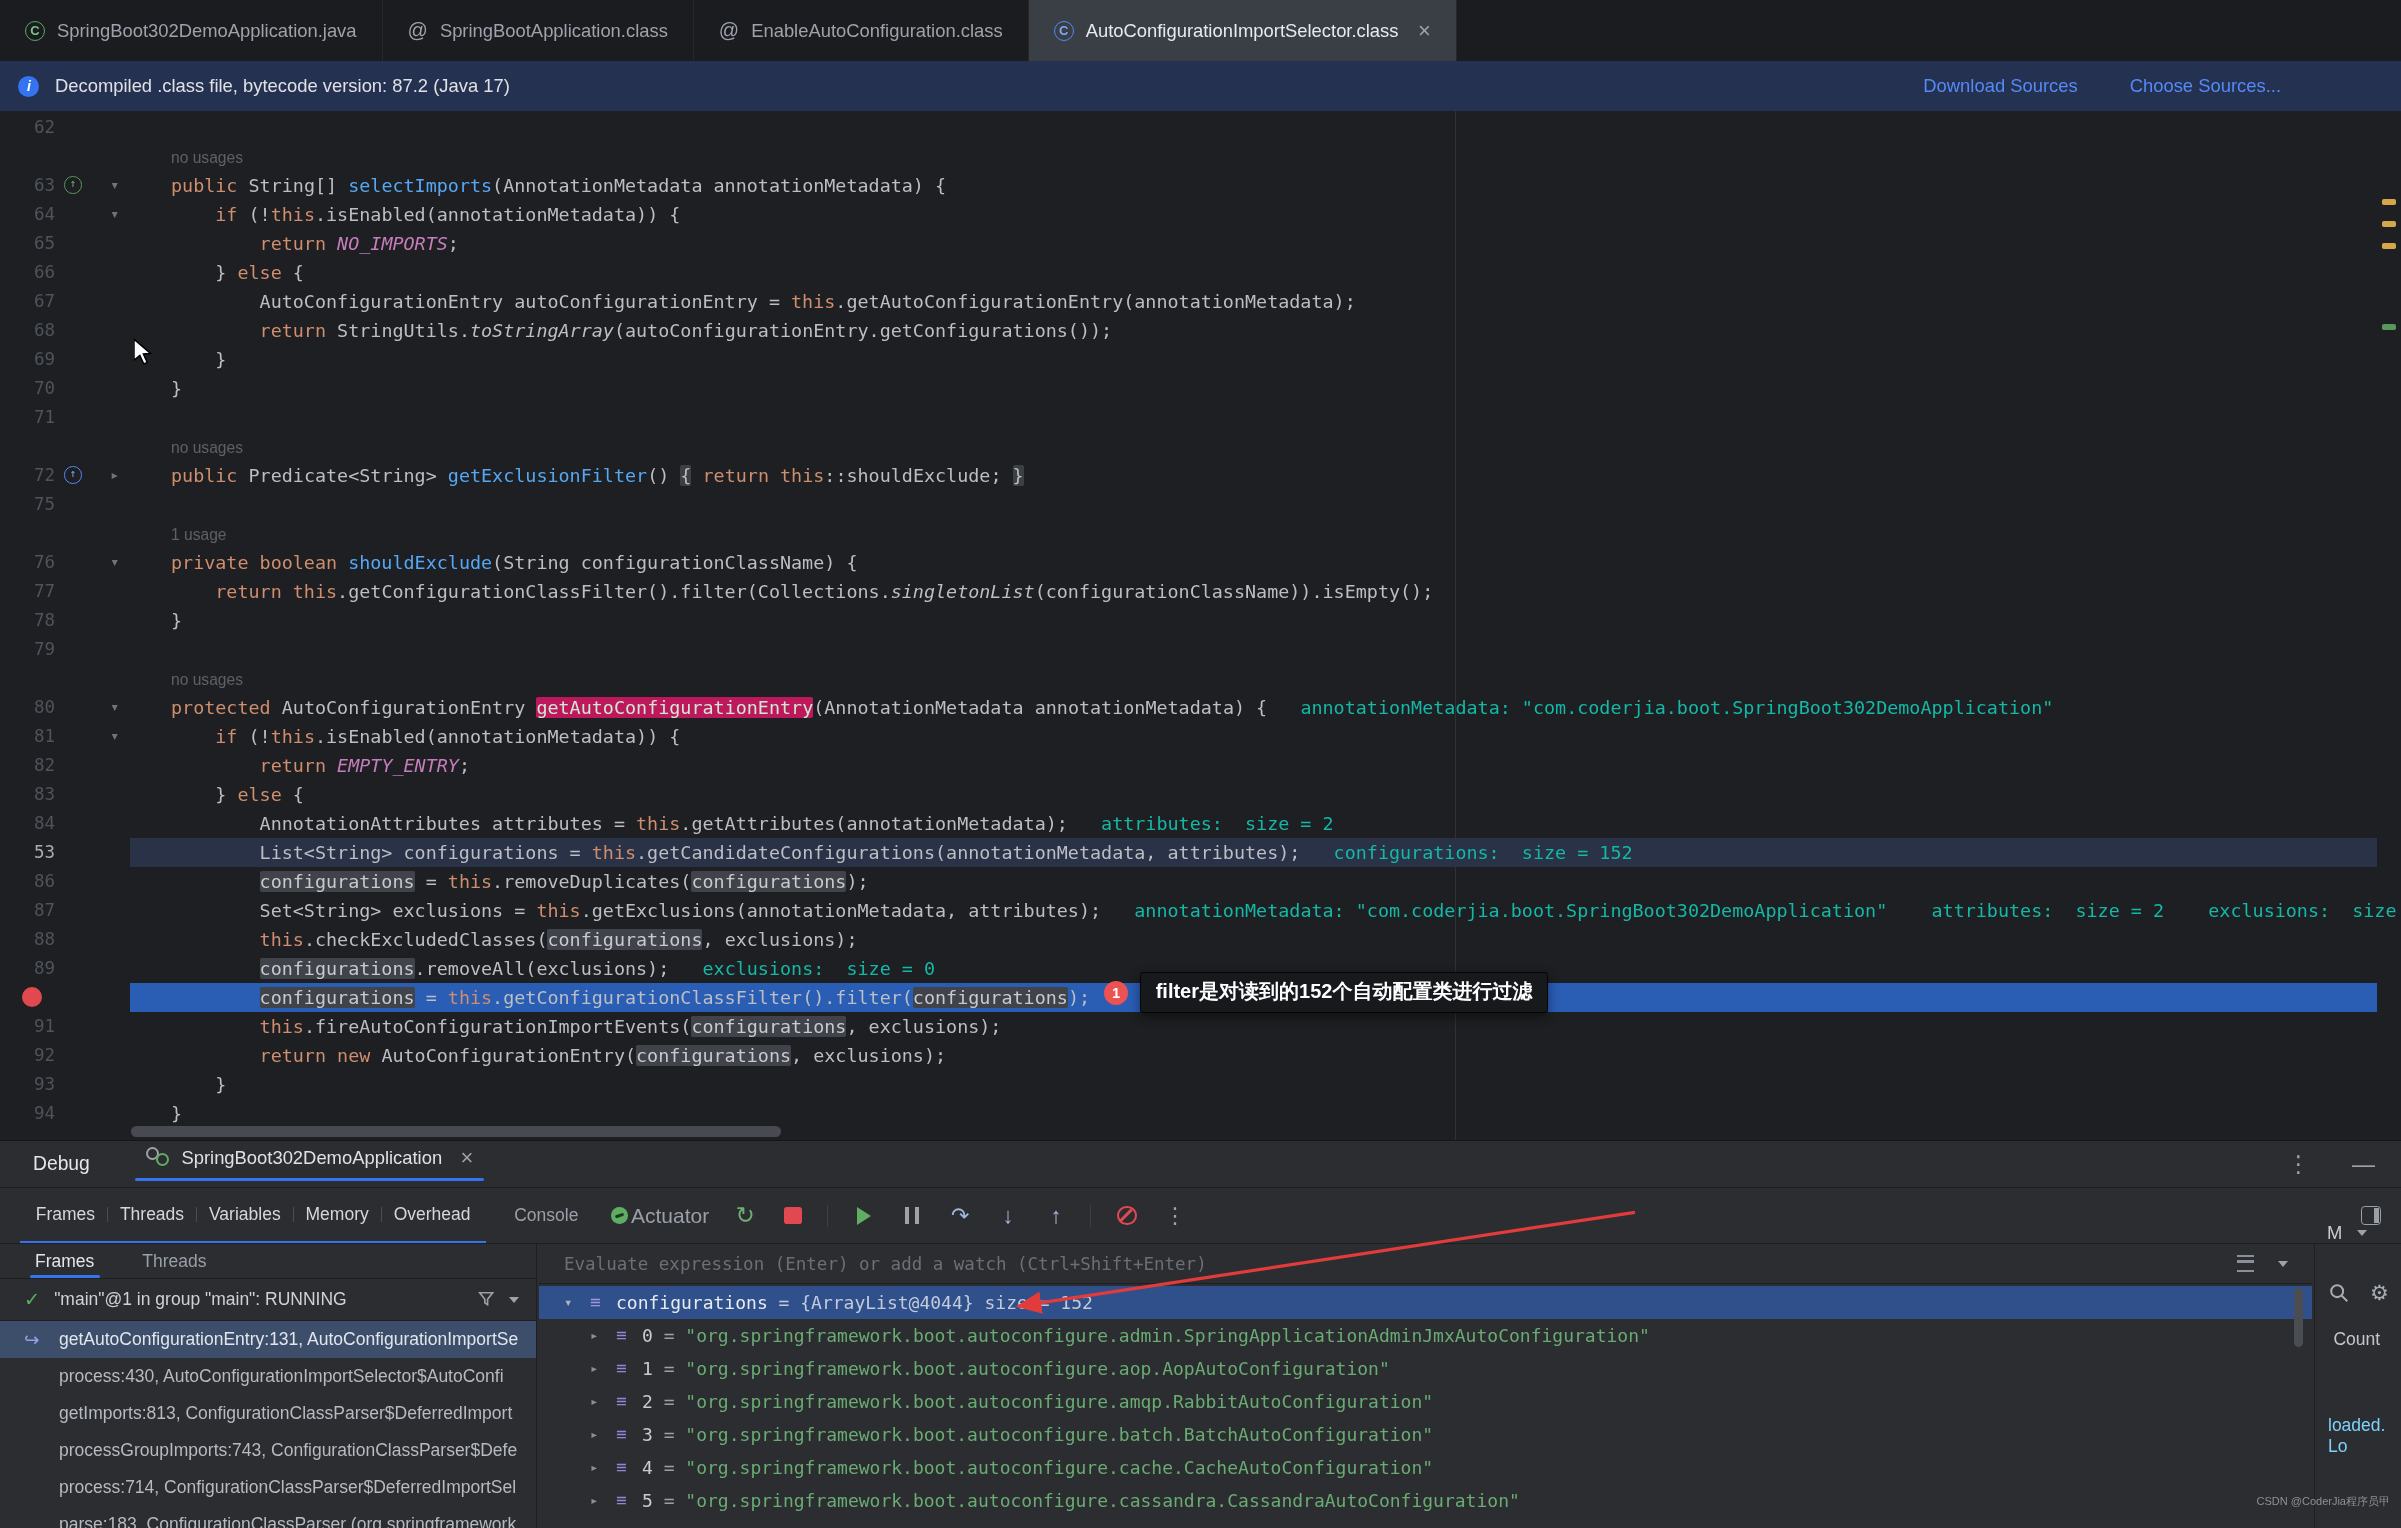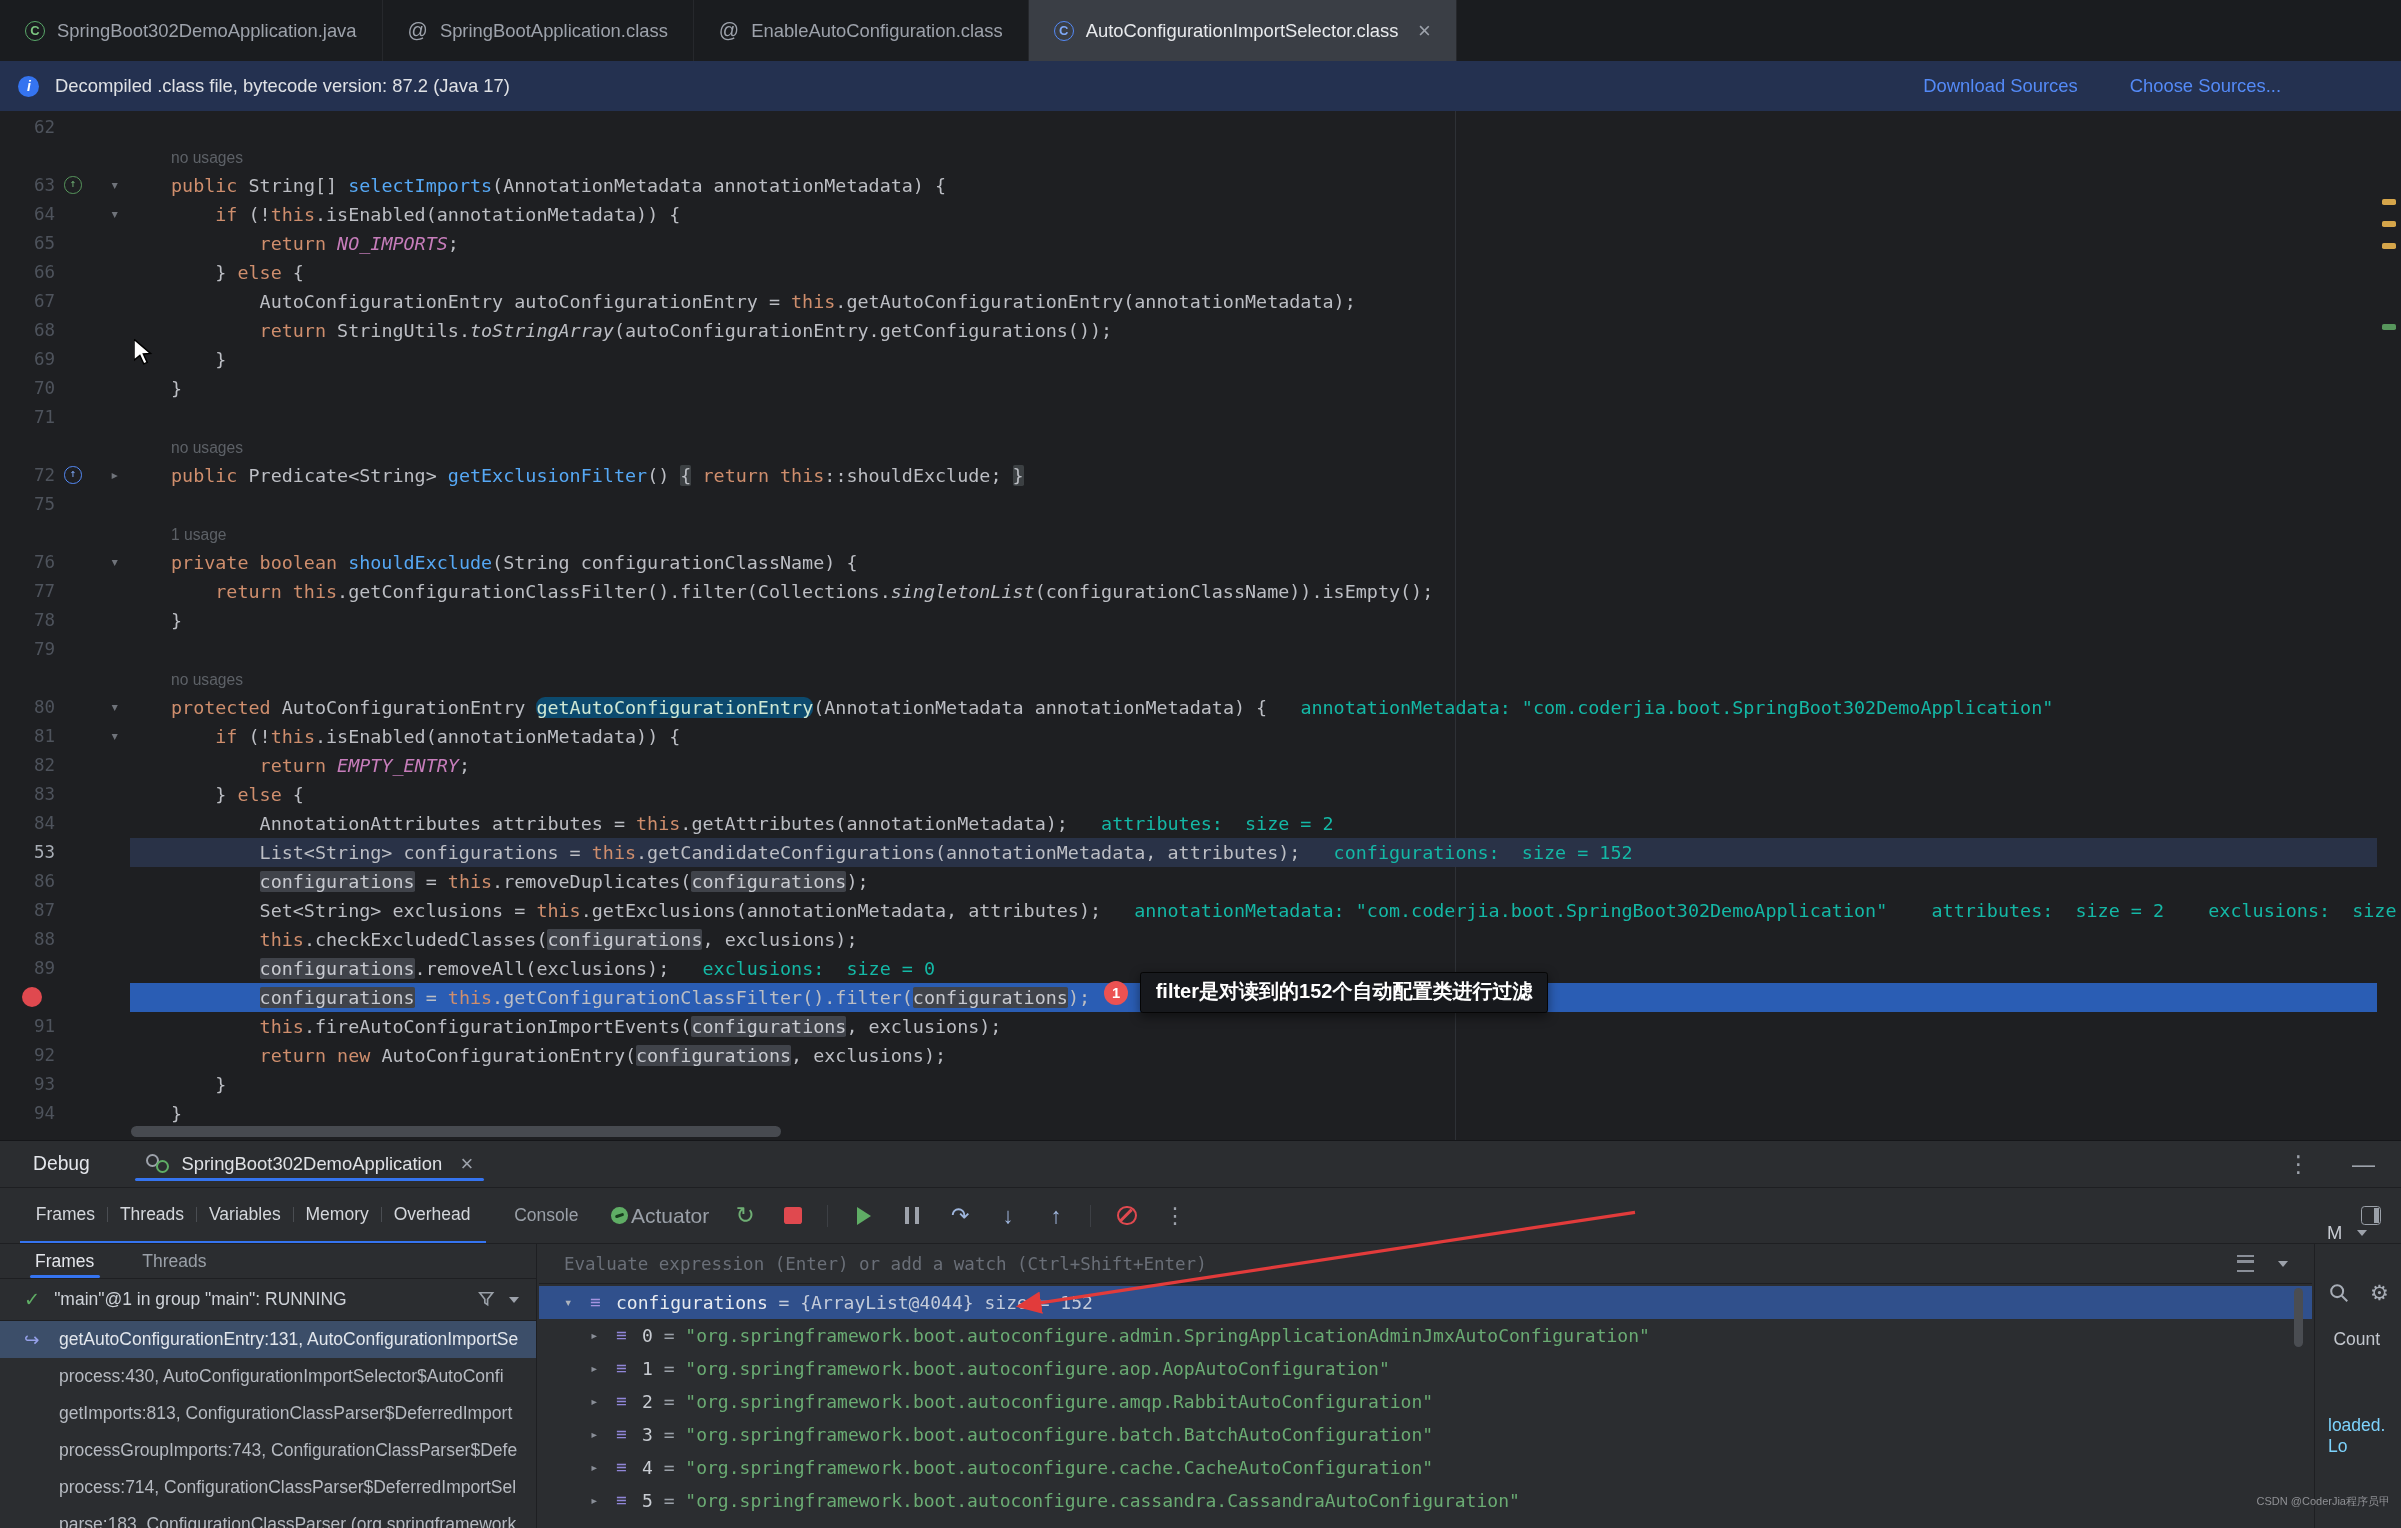--- a/index.html
+++ b/index.html
@@ -42,37 +42,37 @@
   .gchev{position:absolute;left:110px;color:#6f737a;font-size:15.6px;}
   .code{position:absolute;left:171px;top:0;white-space:pre;}
   .inlay{font-family:"Liberation Sans","DejaVu Sans",sans-serif;font-size:15.6px;color:#5d6167;}
   .tok-kw{color:#cf8e6d;}
   .tok-def{color:#bcbec4;}
   .tok-mth{color:#56a8f5;}
   .tok-const{color:#c77dbb;font-style:italic;}
   .tok-stat{color:#bcbec4;font-style:italic;}
   .tok-hint{color:#14b8a6;}
   .tok-hlv{color:#c8cad0;background:#40434a;border-radius:1.8px;}
-  .tok-hlm{color:#cfe8d4;background:#0c4a6e;border-radius:9px;}
+  .tok-hlm{color:#cfe8d4;background:#be185d;border-radius:2px;}
   .tok-fold{color:#bcbec4;background:#3c4043;border-radius:1.8px;}
   .badge{position:absolute;left:1104px;top:-1.8px;width:24px;height:24px;border-radius:50%;background:#ec5252;color:#fff;
          font-size:14.7px;font-weight:bold;text-align:center;line-height:24px;z-index:6;
          font-family:"Liberation Sans",sans-serif;}
   .tip{position:absolute;left:1140px;top:-11px;height:39px;line-height:37px;background:#17191d;border:0.9px solid #050505;
        border-radius:2.8px;color:#fff;font-weight:bold;font-size:20px;padding:0 14.7px;z-index:6;white-space:nowrap;
        font-family:"Liberation Sans","DejaVu Sans",sans-serif;box-shadow:0 3.7px 11px rgba(0,0,0,.45);}
   .hsb{position:absolute;left:131px;top:1015px;width:650px;height:11px;border-radius:5.5px;background:#474a50;}
   .stripe{position:absolute;right:5.5px;width:14px;height:6.4px;border-radius:1.8px;}
   .cursor-svg{position:absolute;left:134px;top:228px;z-index:7;}
 
   
   .debug{position:absolute;top:1140px;left:0;right:0;height:388px;background:#2b2d30;border-top:1.8px solid #151619;box-sizing:border-box;}
   .dhead{height:46px;display:flex;align-items:center;padding-left:33px;gap:40px;}
   .dtitle{font-size:19.3px;color:#e4e6eb;}
-  .dtab{height:34px;display:flex;align-items:center;gap:11px;padding:0 16.6px;color:#dfe1e5;font-size:18.4px;position:relative;}
+  .dtab{height:34px;display:flex;align-items:flex-start;gap:11px;padding:0 16.6px;color:#dfe1e5;font-size:18.4px;position:relative;}
   .dtab::after{content:"";position:absolute;left:5.5px;right:5.5px;bottom:0;height:2.8px;background:#3574f0;border-radius:1.8px;}
   .runicon{position:relative;width:24px;height:20px;flex:none;}
   .runicon i{position:absolute;width:13px;height:13px;border-radius:50%;box-sizing:border-box;}
   .runicon .c1{left:0;top:0;border:2.8px solid #9da2ab;}
   .runicon .c2{left:9.2px;top:6.4px;border:2.8px solid #5fad65;background:#2b2d30;}
   .dhead-icons{margin-left:auto;margin-right:26px;display:flex;gap:42px;color:#9da2ab;font-size:23px;align-items:center;}
   .dtoolbar{height:57px;display:flex;align-items:center;padding-left:20px;border-top:0.9px solid #1e1f22;
             border-bottom:0.9px solid #1e1f22;box-sizing:border-box;position:relative;}
   .vgroup{display:flex;align-items:center;height:100%;border-bottom:2.8px solid #3574f0;padding:0 3.7px;box-sizing:border-box;}
   .vgroup .lbl{font-size:17.5px;color:#d4d7dc;padding:0 12px;}

